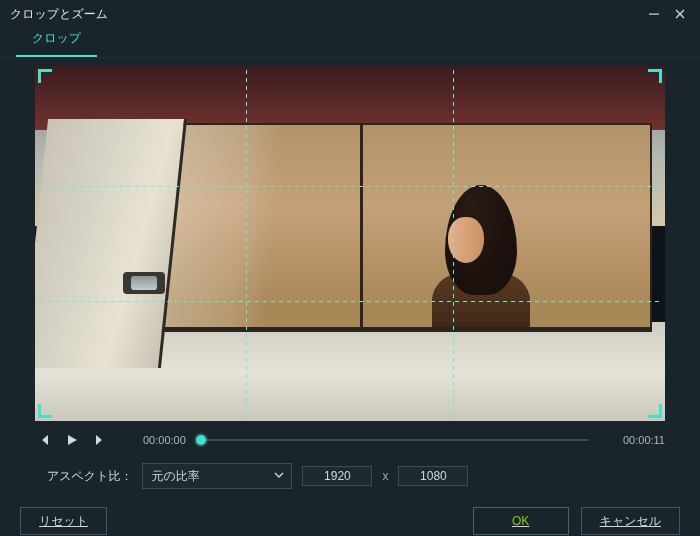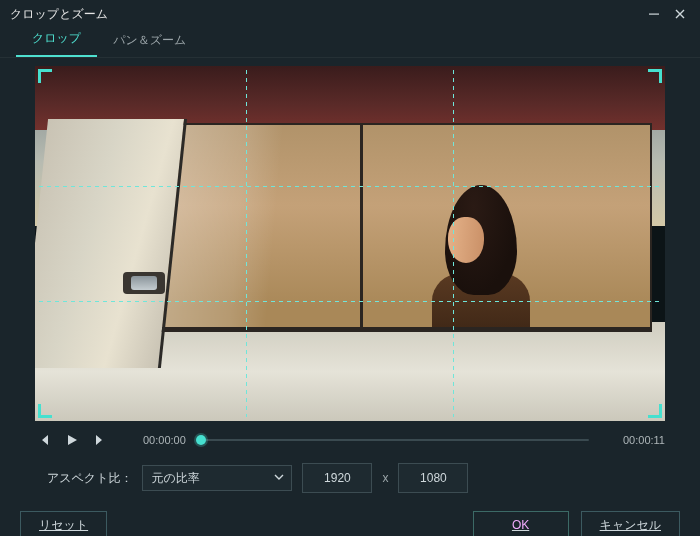--- a/index.html
+++ b/index.html
@@ -5,21 +5,21 @@
   * { margin: 0; padding: 0; box-sizing: border-box; font-family: "Hiragino Sans", "Meiryo", sans-serif; }
   body { background: #1a252b; width: 700px; height: 536px; color: #cfd8dc; overflow: hidden; font-size: 12px; }
 
   
   .titlebar { height: 28px; display: flex; align-items: center; padding: 0 10px; }
   .titlebar .title { flex: 1; font-size: 12px; color: #e5e5e5; }
   .tbtn { width: 20px; height: 20px; display:flex; align-items:center; justify-content:center; margin-left:6px; cursor:pointer; color:#cfd8dc; }
   .tbtn svg { display:block; }
 
   
-  .tabs { height: 30px; display:flex; align-items:flex-end; padding: 0 16px; border-bottom:1px solid rgba(255,255,255,0.05); }
+  .tabs { height: 30px; display:flex; align-items:flex-end; padding: 0 16px; border-bottom:1px solid rgba(255,255,255,0.05);gap:47px; }
   .tab { padding: 6px 16px 8px 16px; font-size:12px; color:#9aa4a8; cursor:pointer; }
   .tab.active { color:#4ee0d0; border-bottom:2px solid #4ee0d0; }
 
   
   .preview-wrap { padding: 8px 35px 4px 35px; }
   .preview { width: 630px; height: 355px; background:#0c1417; position:relative; overflow:hidden; }
   
   .frame { position:absolute; left:0; top:0; right:0; bottom:0; }
   .sky { position:absolute; left:0; right:0; top:0; height:45%; background: linear-gradient(180deg,#7a868a 0%, #b7bbb1 60%, #d4c9a8 100%); }
   .roof { position:absolute; left:0; right:0; top:0; height:18%; background: linear-gradient(180deg,#3a1c1c,#5a2a28 60%,#73312d); }
@@ -57,27 +57,27 @@
   .pbtn { width:18px; height:18px; display:flex; align-items:center; justify-content:center; cursor:pointer; color:#cfd8dc; }
   .time { font-size:11px; color:#aeb6b9;margin-left:24px; }
   .slider { flex:1; position:relative; height:16px; display:flex; align-items:center; }
   .track { position:absolute; left:0; right:0; top:7px; height:2px; background:#3a4a50; border-radius:1px; }
   .thumb { position:absolute; left:0%; top:3px; width:10px; height:10px; border-radius:50%; background:#46e0cf; box-shadow:0 0 0 2px rgba(70,224,207,0.25); }
 
   
   .aspect-row { display:flex; align-items:center; padding: 14px 30px 0 30px; gap:10px; font-size:12px; color:#cfd8dc;margin-left:17px; }
   .select { position:relative; width:150px; height:26px; border:1px solid #3c4c52; display:flex; align-items:center; padding:0 8px; cursor:pointer; background:#1e2a30; }
   .select .chev { position:absolute; right:6px; top:5px; }
-  .numbox { width:70px; height:30px; border:1px solid #3c4c52; background:#1e2a30; display:flex; align-items:center; justify-content:center; }
+  .numbox { width:70px; height:20px; border:1px solid #3c4c52; background:#1e2a30; display:flex; align-items:center; justify-content:center; }
   .x { color:#9aa4a8; }
 
   
   .footer { display:flex; align-items:center; padding: 18px 20px 0 20px; text-decoration: underline; }
   .btn { height:28px; padding: 0 18px; border:1px solid #3c5a60; background:transparent; color:#cfd8dc; font-size:12px; display:flex; align-items:center; cursor:pointer; }
-  .btn.primary { color:#f0abfc; border-color:#3c6a66; min-width:96px; justify-content:center; }
+  .btn.primary { color:#84cc16; border-color:#3c6a66; min-width:96px; justify-content:center; }
   .spacer { flex:1; }
   .footer .btn + .btn { margin-left:12px; }
 </style>
 </head>
 <body>
 
 <div class="titlebar">
   <div class="title">クロップとズーム</div>
   <div class="tbtn">
     <svg width="12" height="12" viewBox="0 0 12 12">
@@ -86,21 +86,20 @@
   </div>
   <div class="tbtn">
     <svg width="12" height="12" viewBox="0 0 12 12">
         <path d="M2 2 L10 10 M10 2 L2 10" stroke="currentColor" stroke-width="1.4"></path>
       </svg>
   </div>
 </div>
 
 <div class="tabs">
   <div class="tab active">クロップ</div>
-  <div class="tab">パン＆ズーム</div>
 </div>
 
 <div class="preview-wrap">
   <div class="preview">
     <div class="frame">
       <div class="sky"></div>
       <div class="roof"></div>
       <div class="lower"></div>
       <div class="window">
         <div class="divider"></div>

